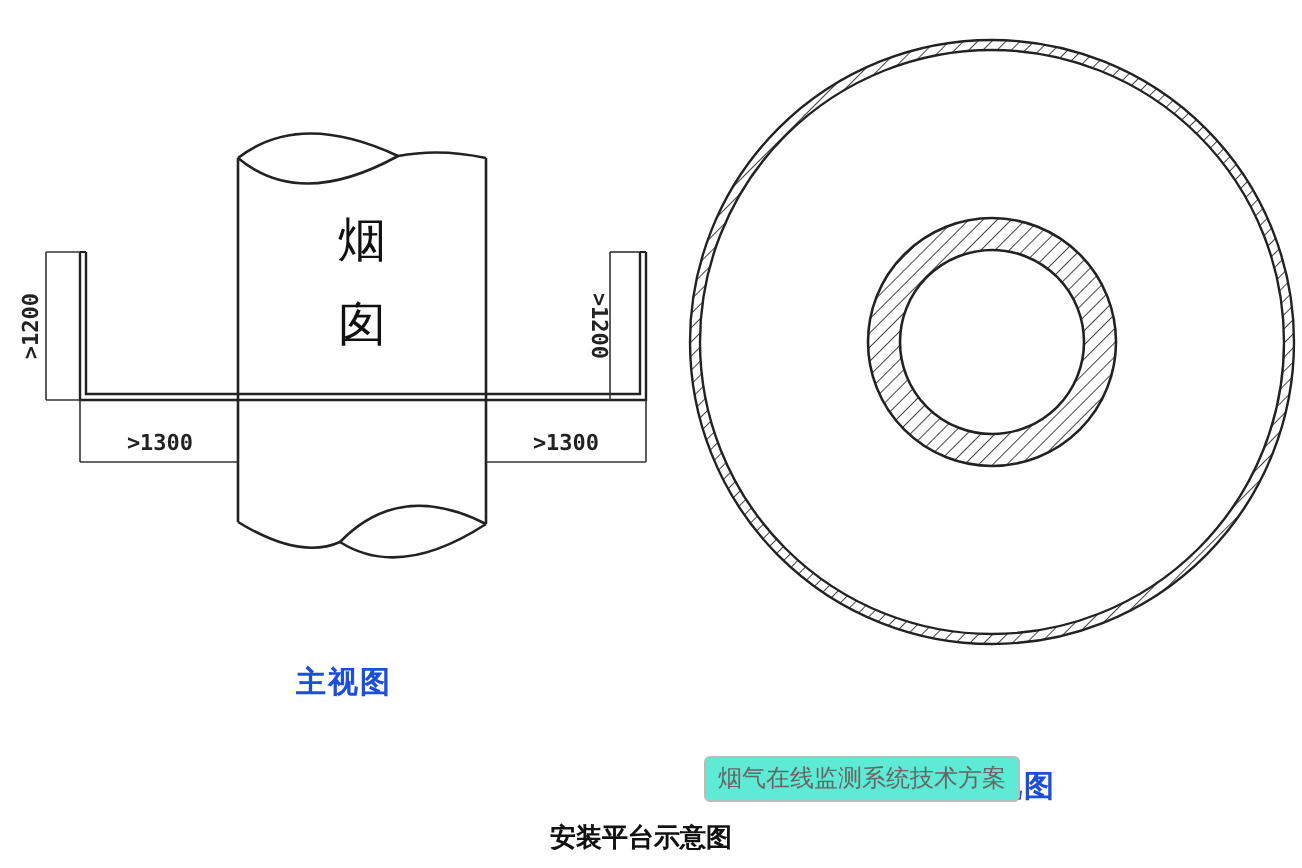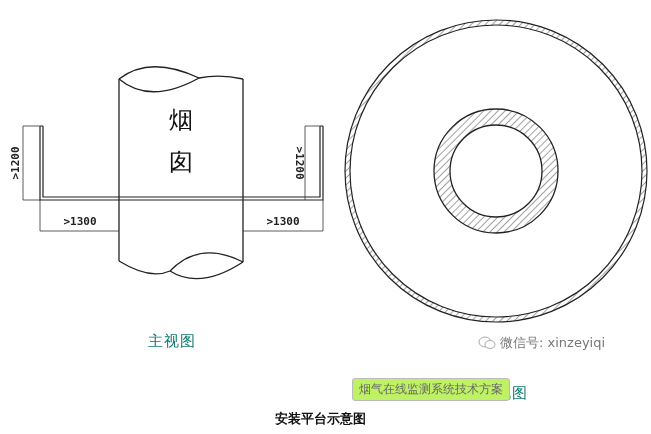--- a/index.html
+++ b/index.html
@@ -1,30 +1,30 @@
 <!DOCTYPE html>
 <html><head>
   <meta charset="utf-8">
   <style>
     html, body { margin: 0; padding: 0; background: #ffffff; }
     body { width: 651px; height: 434px; position: relative; overflow: hidden;
            font-family: "DejaVu Sans", sans-serif; }
     #stage { position: absolute; left: 0; top: 0; width: 651px; height: 434px; }
     svg text { font-family: "DejaVu Sans", sans-serif; }
     .dim { font-family: "DejaVu Sans Mono", monospace; font-size: 11px; font-weight: bold; fill: #222; }
-    .view-label { position: absolute; font-size: 15px; font-weight: normal; color: #0f766e;
+    .view-label { position: absolute; font-size: 15px; font-weight: bold; color: #1d4ed8;
                   font-family: "DejaVu Serif", serif; letter-spacing: 1px; }
     #front-label { left: 148px; top: 332px; }
     #top-label { left: 480px; top: 340px; margin-top: 44px; }
     #watermark { position: absolute; left: 478px; top: 334px; font-size: 13px; color: #777;
                  display: flex; align-items: center; gap: 4px; }
     #watermark .wx { width: 18px; height: 14px; position: relative; }
     #source-tag { position: absolute; left: 352px; top: 378px; border: 1px solid #bbb;
                   border-radius: 3px; padding: 2px 6px; font-size: 12px; color: #666;
-                  background: #bef264; }
+                  background: #5eead4; }
     #caption { position: absolute; left: 0; width: 641px; top: 410px; text-align: center;
                font-size: 13px; font-weight: bold; color: #111; }
   </style>
 </head>
 <body>
 
 <div id="stage">
   <svg width="651" height="434" viewBox="0 0 651 434" xmlns="http://www.w3.org/2000/svg">
     <defs>
       <pattern id="hatch" patternUnits="userSpaceOnUse" width="5" height="5" patternTransform="rotate(45)">
@@ -88,25 +88,16 @@
       <circle cx="496" cy="171" r="146" fill="#fff" stroke="#222" stroke-width="1.2"></circle>
 
       <circle cx="496" cy="171" r="62" fill="url(#hatch)" stroke="#222" stroke-width="1.3"></circle>
       <circle cx="496" cy="171" r="46" fill="#fff" stroke="#222" stroke-width="1.3"></circle>
     </g>
   </svg>
 
   <div id="front-label" class="view-label">主视图</div>
   <div id="top-label" class="view-label">俯视图</div>
 
-  <div id="watermark">
-    <span class="wx">
-      <svg width="18" height="14" viewBox="0 0 18 14">
-        <ellipse cx="7" cy="6" rx="6" ry="5" fill="none" stroke="#aaa" stroke-width="1"></ellipse>
-        <ellipse cx="12" cy="8.5" rx="5" ry="4" fill="#fff" stroke="#aaa" stroke-width="1"></ellipse>
-      </svg>
-    </span>
-    <span>微信号: xinzeyiqi</span>
-  </div>
 
   <div id="source-tag">烟气在线监测系统技术方案</div>
   <div id="caption">安装平台示意图</div>
 </div>
 
 </body></html>

